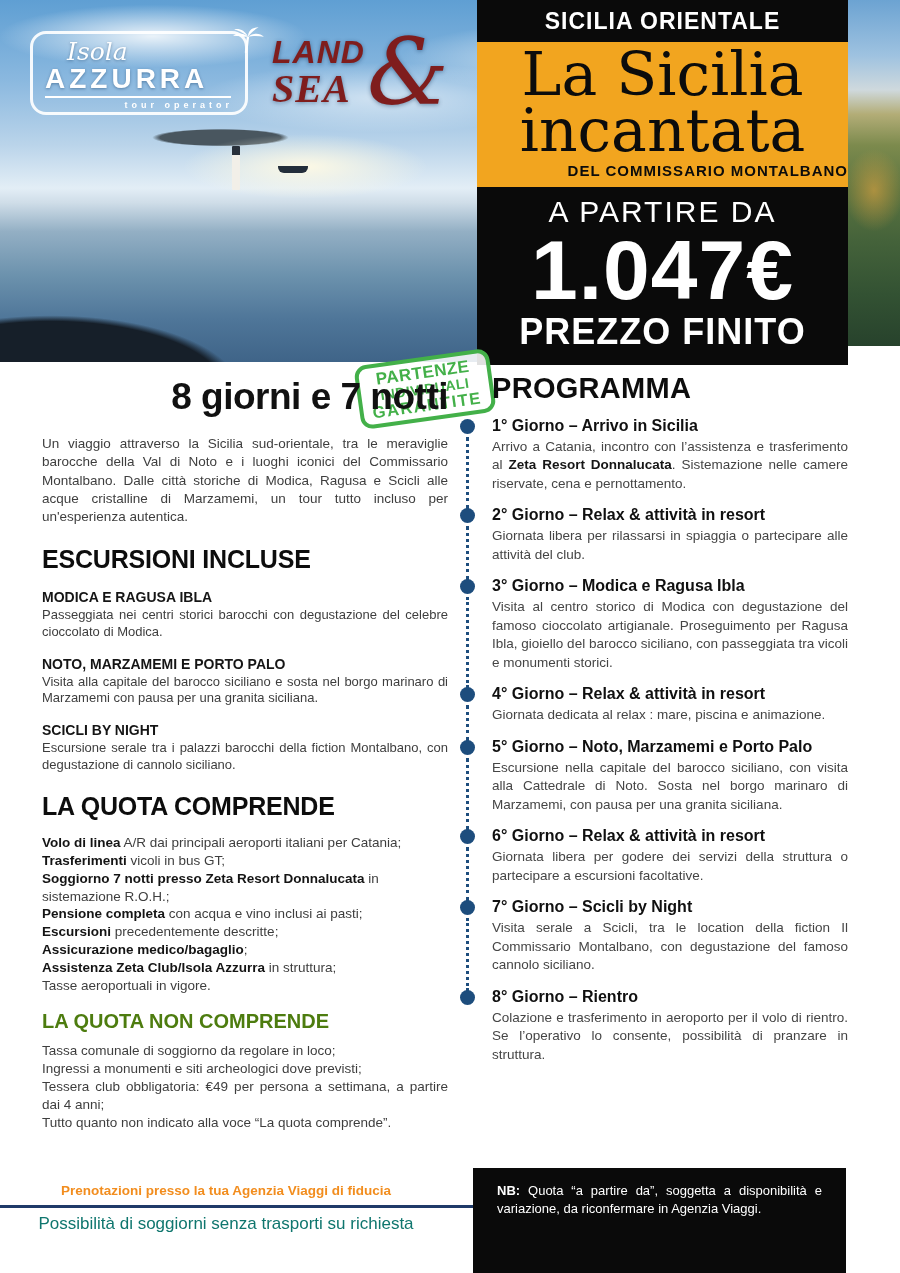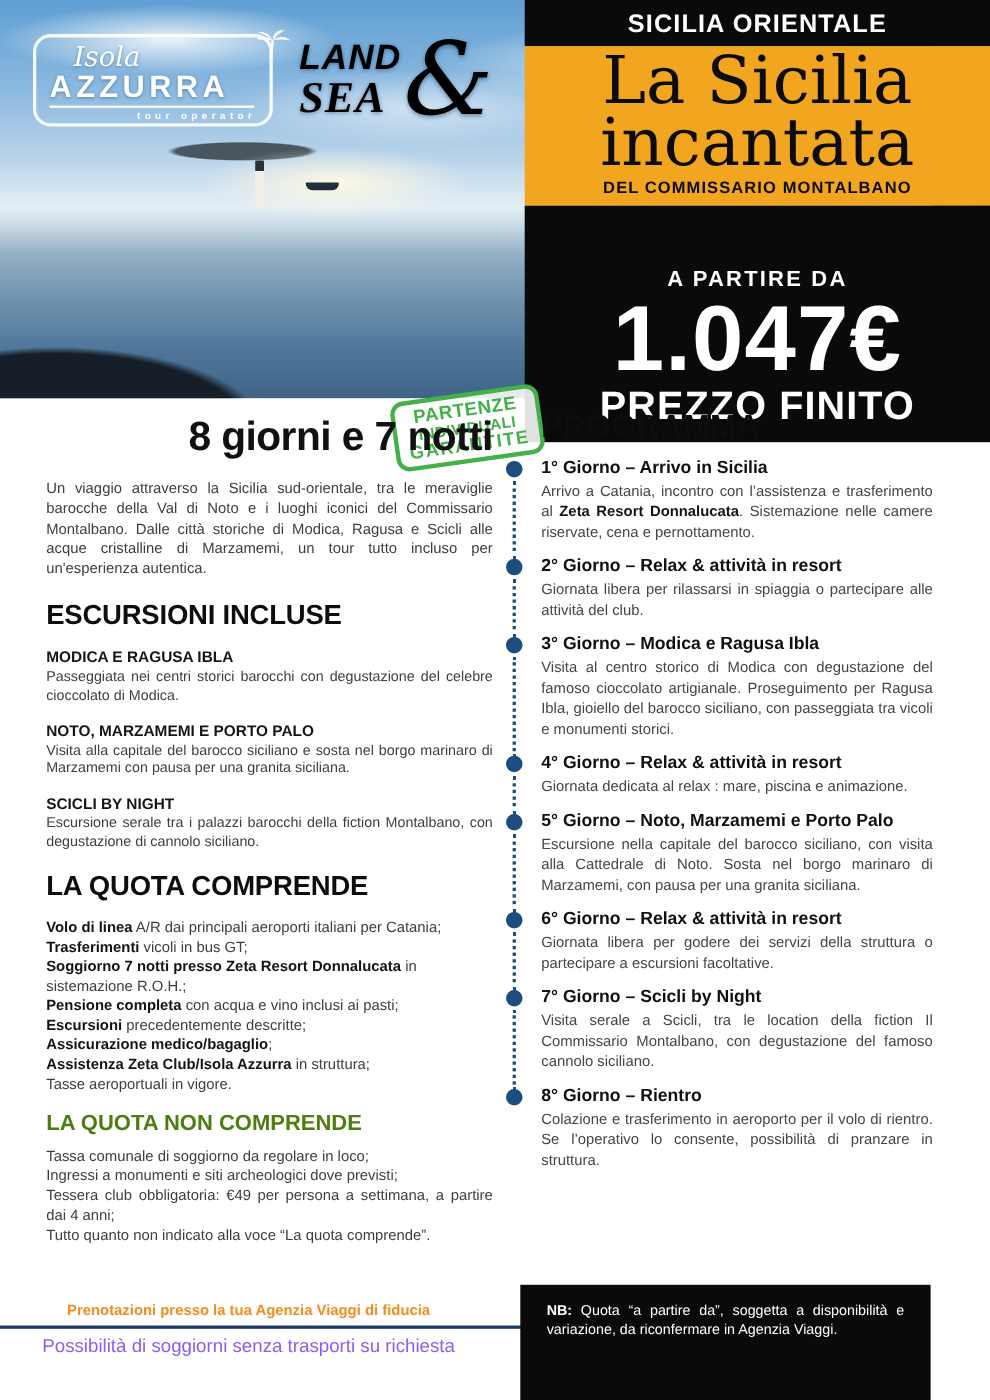--- a/index.html
+++ b/index.html
@@ -28,34 +28,34 @@
   
   .logo-box{position:absolute;left:30px;top:31px;width:218px;height:84px;border:3px solid rgba(255,255,255,.92);
       border-radius:16px;color:#fff;padding:5px 12px;box-sizing:border-box;}
   .logo-script{font-family:"DejaVu Serif",serif;font-style:italic;font-size:25px;line-height:1;margin-left:22px;
       text-shadow:0 1px 3px rgba(0,40,80,.4);}
   .logo-name{font-size:28px;font-weight:800;letter-spacing:4px;line-height:1.1;text-shadow:0 1px 3px rgba(0,40,80,.4);}
   .logo-rule{height:2px;background:#fff;width:186px;margin:1px 0 2px;}
   .logo-tag{font-size:9px;font-weight:700;letter-spacing:4px;width:188px;text-align:right;}
   .palm{position:absolute;left:198px;top:-8px;width:34px;height:28px;}
 
-  .landsea{position:absolute;left:272px;top:36px;display:flex;color:#000000;text-shadow:0 1px 4px rgba(0,40,80,.45);}
+  .landsea{position:absolute;left:272px;top:36px;display:flex;color:#7f1d1d;text-shadow:0 1px 4px rgba(0,40,80,.45);}
   .ls1{font-size:32px;font-style:italic;font-weight:600;letter-spacing:1px;line-height:1;}
   .ls2{font-size:40px;font-style:italic;font-weight:800;letter-spacing:1px;line-height:1;margin-top:1px;font-family:Liberation Serif, serif;}
   .ls-amp{font-family:"DejaVu Serif",serif;font-style:italic;font-size:92px;line-height:.8;margin-left:2px;}
 
   
-  .hdr{position:absolute;left:477px;top:0;width:423px;}
+  .hdr{position:absolute;left:477px;top:0;width:371px;}
   .hdr-kicker{height:42px;background:#0a0a0a;color:#fff;font-weight:800;font-size:23px;letter-spacing:1px;
       display:flex;align-items:center;justify-content:center;}
   .hdr-title{background:#F2A51F;text-align:center;padding:5px 0 8px;}
   .t{font-family:"DejaVu Serif",serif;font-size:60px;line-height:.93;color:#0c0c0c;}
-  .sub{font-size:15px;font-weight:800;letter-spacing:1px;color:#0c0c0c;margin-top:3px;}
+  .sub{font-size:15px;font-weight:800;letter-spacing:1px;color:#0c0c0c;margin-top:3px;text-align:right;}
   .hdr-price{background:#0a0a0a;color:#fff;text-align:center;padding:8px 0 12px;}
-  .p1{font-size:20px;font-weight:700;letter-spacing:2px;margin-top:48px;}
+  .p1{font-size:30px;font-weight:400;letter-spacing:2px;}
   .p2{font-size:84px;font-weight:800;line-height:.98;letter-spacing:1px;}
   .p3{font-size:36px;font-weight:800;letter-spacing:1px;}
 
   
   .stamp{position:absolute;left:357px;top:357px;transform:rotate(-8deg);border:4px solid #43B049;border-radius:12px;
       color:#43B049;padding:3px 9px;text-align:center;background:rgba(255,255,255,.88);}
   .s1{font-size:17px;font-weight:800;letter-spacing:.5px;line-height:1.05;}
   .s2{font-size:14px;font-weight:800;letter-spacing:.5px;line-height:1.05;}
   .s3{font-size:16.5px;font-weight:800;letter-spacing:1.5px;line-height:1.05;}
 
@@ -80,21 +80,21 @@
   .day-dot{position:absolute;left:0;top:2px;width:15px;height:15px;background:#1D4D7D;border-radius:50%;}
   .day-line{position:absolute;left:6px;top:20px;bottom:-3px;border-left:3px dotted #1D4D7D;}
   .day:last-child .day-line{display:none;}
   .day-title{font-size:16px;font-weight:800;color:#101010;margin:0 0 3px;}
   .day-desc{font-size:13.5px;line-height:1.37;color:#454545;text-align:justify;margin:0;}
   .day-desc b{color:#161616;}
 
   
   .booking{position:absolute;left:0;top:1183px;width:452px;text-align:center;font-size:13.5px;font-weight:800;color:#F28D1E;}
   .footrule{position:absolute;left:0;top:1205px;width:474px;height:3px;background:#1F3A68;}
-  .note{position:absolute;left:0;top:1214px;width:452px;text-align:center;font-size:17px;color:#8b5cf6;}
+  .note{position:absolute;left:0;top:1214px;width:452px;text-align:center;font-size:17px;color:#0f766e;}
   .nb{position:absolute;left:473px;top:1168px;width:373px;height:105px;background:#0a0a0a;color:#fff;
       box-sizing:border-box;padding:14px 24px;}
   .nb p{margin:0;font-size:13px;line-height:1.42;text-align:justify;}
   .nb b{font-weight:800;}
 </style>
 </head>
 <body>
 
 <div class="page">
 

